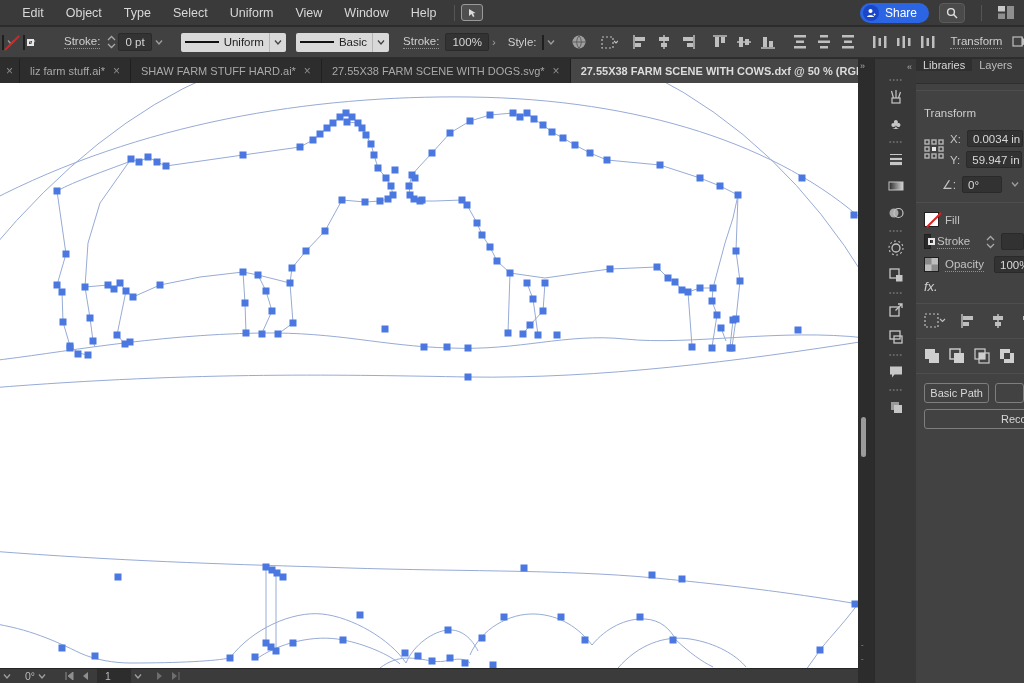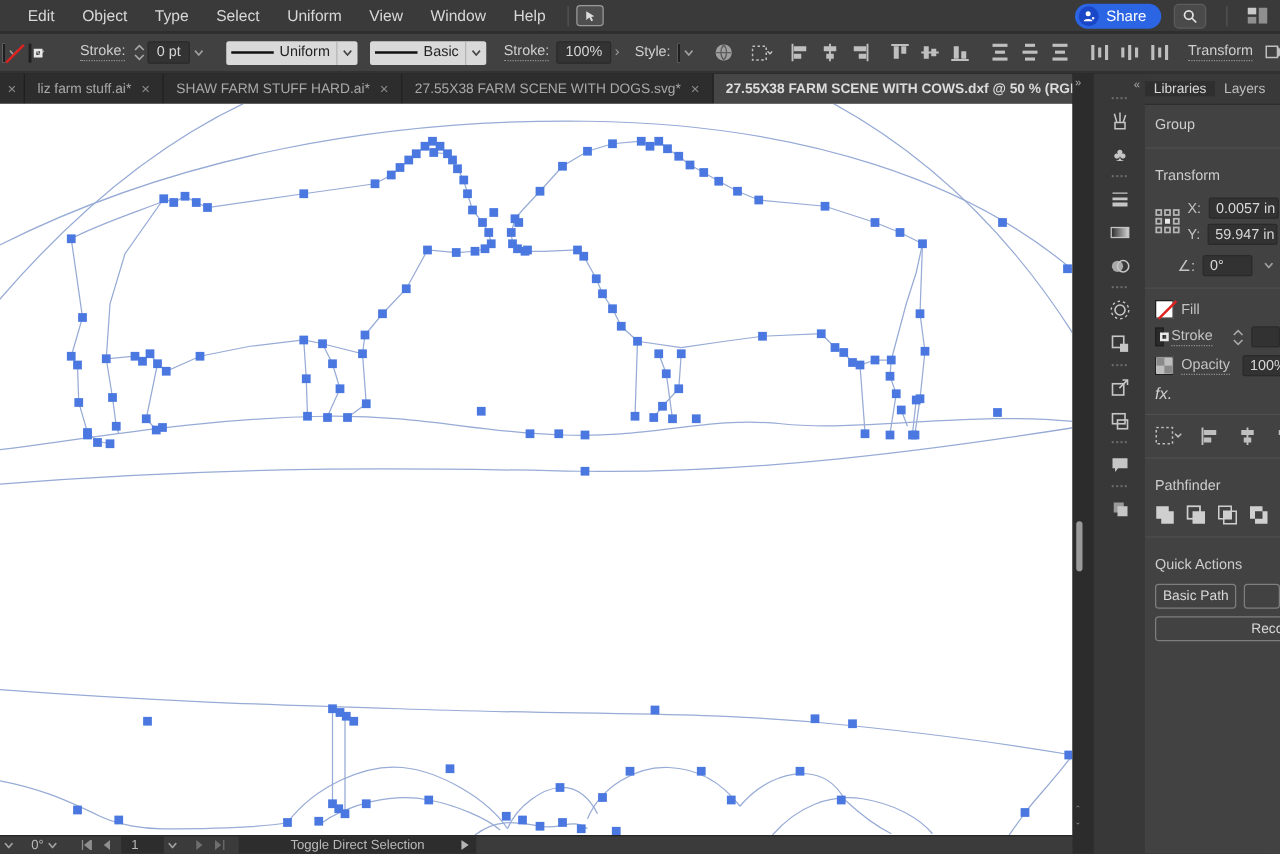--- a/index.html
+++ b/index.html
@@ -57,21 +57,21 @@
   #gapstrip { left:858px; top:59px; width:16px; height:624px; background:#2c2c2c; color:#9a9a9a; }
   #dock { left:874px; top:59px; width:42px; height:624px; background:#383838;
     border-left:1px solid #2a2a2a; color:#c6c6c6; overflow:hidden; }
   .dock-cell { width:42px; height:27px; display:flex; align-items:center; justify-content:center; }
   .dock-handle { width:42px; height:8px; display:flex; align-items:center; justify-content:center;
     color:#6a6a6a; font-size:7px; letter-spacing:1px; }
 
   
   #panel { left:916px; top:59px; width:108px; height:624px; background:#424242;
     color:#c3c3c3; font-size:11.5px; overflow:hidden; }
-  #panel-tabs { height:25px; background:#393939; display:flex; align-items:center;
+  #panel-tabs { height:25px; background:#393939; display:flex; align-items:flex-start;
     font-size:11px; color:#bdbdbd; border-bottom:1px solid #2e2e2e; }
   .ptab { padding:0 7px; display:flex; align-items:center; white-space:nowrap; }
   .ptab.active { background:#2f2f2f; color:#d8d8d8; }
   .sec-title { padding:10px 8px 6px 8px; color:#cdcdcd; }
   .divider { height:1px; background:#4e4e4e; margin:6px 0; }
   .row { display:flex; align-items:center; padding:3px 0 3px 8px; gap:6px; }
   .pfield { background:#323232; border:1px solid #2a2a2a; border-radius:2px; height:17px;
     display:flex; align-items:center; padding:0 5px; color:#d8d8d8; white-space:nowrap; }
   .qbtn { border:1px solid #7e7e7e; border-radius:3px; height:20px; color:#d8d8d8;
     display:flex; align-items:center; justify-content:center; background:transparent;
@@ -615,21 +615,20 @@
       </div>
   </div>
 
   <div id="panel" class="abs">
     <div id="panel-tabs">
         <span class="ptab active">Libraries</span>
         <span class="ptab">Layers</span>
         <span class="ptab">Image</span>
       </div>
 
-    <div class="sec-title">Group</div>
     <div class="divider"></div>
 
     <div class="sec-title">Transform</div>
     <div class="row">
       <span class="ic">
         <svg width="20" height="20" viewBox="0 0 20 20">
           <g fill="none" stroke="#b5b5b5" stroke-width="1.4">
             <rect x="1" y="1" width="4" height="4"></rect>
               <rect x="8" y="1" width="4" height="4"></rect>
               <rect x="15" y="1" width="4" height="4"></rect>
@@ -638,21 +637,21 @@
             <rect x="1" y="15" width="4" height="4"></rect>
               <rect x="8" y="15" width="4" height="4"></rect>
               <rect x="15" y="15" width="4" height="4"></rect>
           </g>
           <rect x="8" y="8" width="4" height="4" fill="#e8e8e8"></rect>
         </svg>
       </span>
       <div>
         <div class="row" style="padding:2px 0">
           <span>X:</span>
-          <span class="pfield" style="width:56px">0.0057 in</span>
+          <span class="pfield" style="width:56px">0.0034 in</span>
 
         </div>
         <div class="row" style="padding:2px 0">
           <span>Y:</span>
           <span class="pfield" style="width:56px">59.947 in</span>
 
         </div>
       </div>
     </div>
     <div class="row" style="padding-left:26px">
@@ -723,21 +722,20 @@
         <span class="ic" style="margin-left: 8px;">
           <svg width="16" height="16" viewBox="0 0 16 16">
             <path d="M14 1 V15" stroke="#bfbfbf" stroke-width="1.5"></path>
             <rect x="3" y="3" width="10" height="4" fill="#bfbfbf"></rect>
             <rect x="7" y="9" width="6" height="4" fill="#bfbfbf"></rect>
           </svg>
         </span>
       </div>
     <div class="divider"></div>
 
-    <div class="sec-title">Pathfinder</div>
     <div class="row" id="panel-pf-row" style="gap:9px">
         <span class="ic">
           <svg width="16" height="16" viewBox="0 0 16 16">
             <path d="M1 1 h10 v4 h4 v10 h-10 v-4 h-4 Z" fill="#cfcfcf"></path>
           </svg>
         </span>
         <span class="ic">
           <svg width="16" height="16" viewBox="0 0 16 16">
             <rect x="1" y="1" width="10" height="10" fill="none" stroke="#cfcfcf" stroke-width="1.4"></rect>
             <rect x="5" y="5" width="10" height="10" fill="#cfcfcf"></rect>
@@ -753,21 +751,20 @@
         <span class="ic">
           <svg width="16" height="16" viewBox="0 0 16 16">
             <rect x="1" y="1" width="10" height="10" fill="#cfcfcf"></rect>
             <rect x="5" y="5" width="10" height="10" fill="#cfcfcf"></rect>
             <rect x="5" y="5" width="6" height="6" fill="#424242"></rect>
           </svg>
         </span>
       </div>
     <div class="divider"></div>
 
-    <div class="sec-title">Quick Actions</div>
     <div class="row">
       <span class="qbtn" style="width:92px">Basic Path</span>
       <span class="qbtn" style="width:40px"></span>
     </div>
     <div class="row">
       <span class="qbtn" style="width:230px; justify-content:flex-start; padding-left:76px">Recolo</span>
     </div>
   </div>
 
   <div id="statusbar" class="abs">
@@ -802,23 +799,15 @@
       <svg width="7" height="8" viewBox="0 0 7 8">
           <path d="M1 0 L6 4 L1 8 Z" fill="#6e6e6e"></path>
         </svg>
       </span>
     <span class="ic" style="margin-left:8px">
       <svg width="10" height="8" viewBox="0 0 10 8">
           <path d="M1 0 L6 4 L1 8 Z" fill="#6e6e6e"></path>
           <path d="M8 0 V8" stroke="#6e6e6e"></path>
         </svg>
       </span>
-    <span class="sb-field" style="width:190px; margin-left:10px; justify-content:center; position:relative">
-      <span>Toggle Direct Selection</span>
-      <span class="ic" style="position:absolute; right:6px">
-        <svg width="6" height="8" viewBox="0 0 6 8">
-            <path d="M0 0 L6 4 L0 8 Z" fill="#b5b5b5"></path>
-          </svg>
-        </span>
-    </span>
   </div>
 
 </div>
 
 </body></html>

